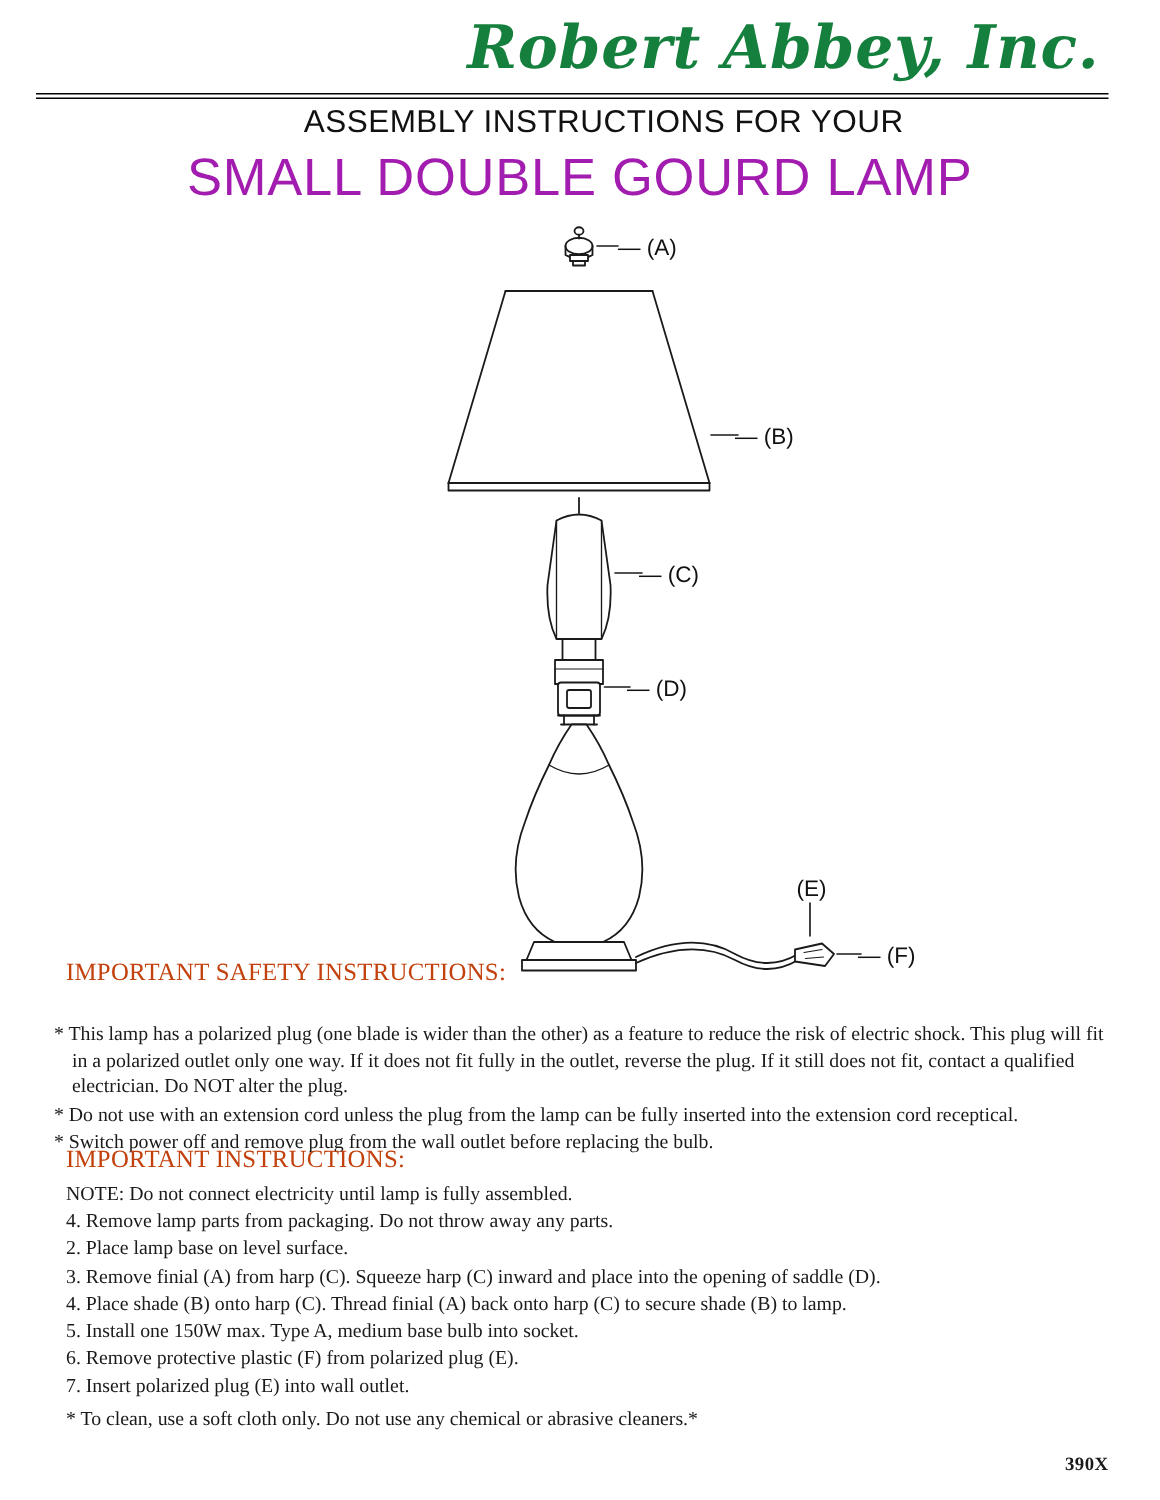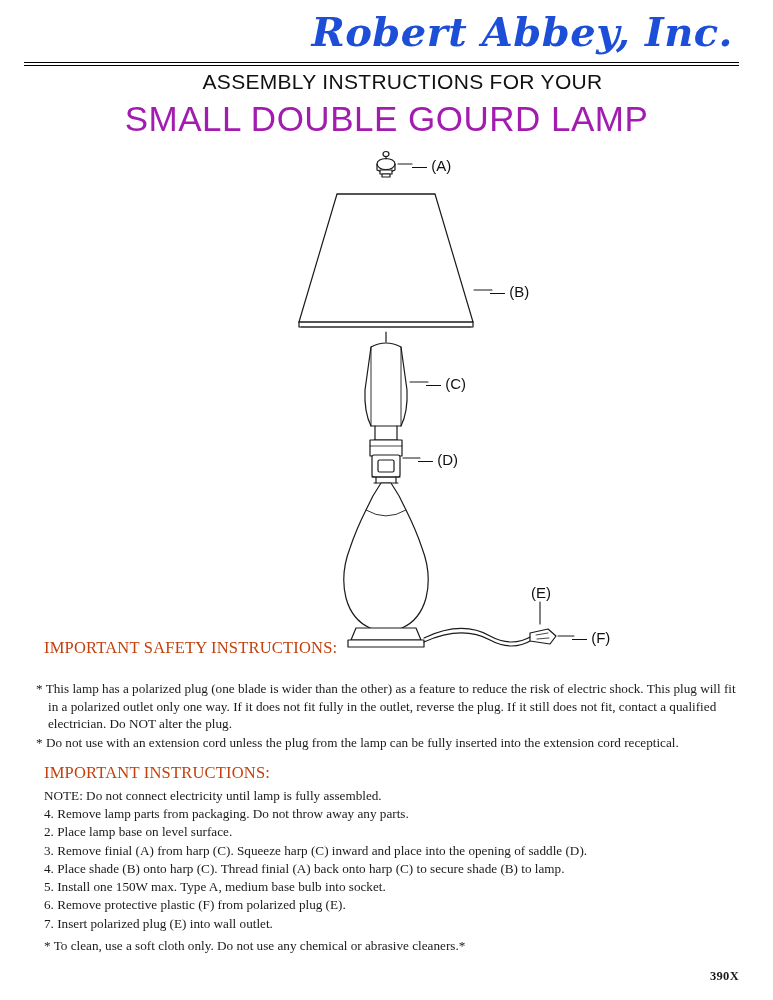--- a/index.html
+++ b/index.html
@@ -28,21 +28,21 @@
     right: 40px;
     text-align: right;
   }
   .brand {
     font-family: "DejaVu Serif", serif;
     font-style: italic;
     font-weight: bold;
     font-size: 40px;
     letter-spacing: 0.5px;
     line-height: 1;
-    color: #1d4ed8;
+    color: #15803d;
     white-space: nowrap;
   }
   .brand-rule {
     position: absolute;
     top: 62px;
     left: 24px;
     right: 34px;
     height: 0;
     border-top: 1.6px solid #000;
   }
@@ -244,20 +244,21 @@
     <div class="callout" style="top:225px; left:426px;">— (C)</div>
     <div class="callout" style="top:301px; left:418px;">— (D)</div>
     <div class="callout" style="top:434px; left:531px;">(E)</div>
     <div class="callout" style="top:479px; left:572px;">— (F)</div>
   </div>
 
   <div class="section-head safety-head">IMPORTANT SAFETY INSTRUCTIONS:</div>
   <div class="safety-list">
     <p class="hang">* This lamp has a polarized plug (one blade is wider than the other) as a feature to reduce the risk of electric shock. This plug will fit in a polarized outlet only one way. If it does not fit fully in the outlet, reverse the plug. If it still does not fit, contact a qualified electrician. Do NOT alter the plug.</p>
     <p>* Do not use with an extension cord unless the plug from the lamp can be fully inserted into the extension cord receptical.</p>
+    <p>* Switch power off and remove plug from the wall outlet before replacing the bulb.</p>
   </div>
 
   <div class="section-head assembly-head">IMPORTANT INSTRUCTIONS:</div>
   <div class="assembly-list">
     <p>NOTE: Do not connect electricity until lamp is fully assembled.</p>
     <p>4. Remove lamp parts from packaging. Do not throw away any parts.</p>
     <p>2. Place lamp base on level surface.</p>
     <p>3. Remove finial (A) from harp (C). Squeeze harp (C) inward and place into the opening of saddle (D).</p>
     <p>4. Place shade (B) onto harp (C). Thread finial (A) back onto harp (C) to secure shade (B) to lamp.</p>
     <p>5. Install one 150W max. Type A, medium base bulb into socket.</p>

